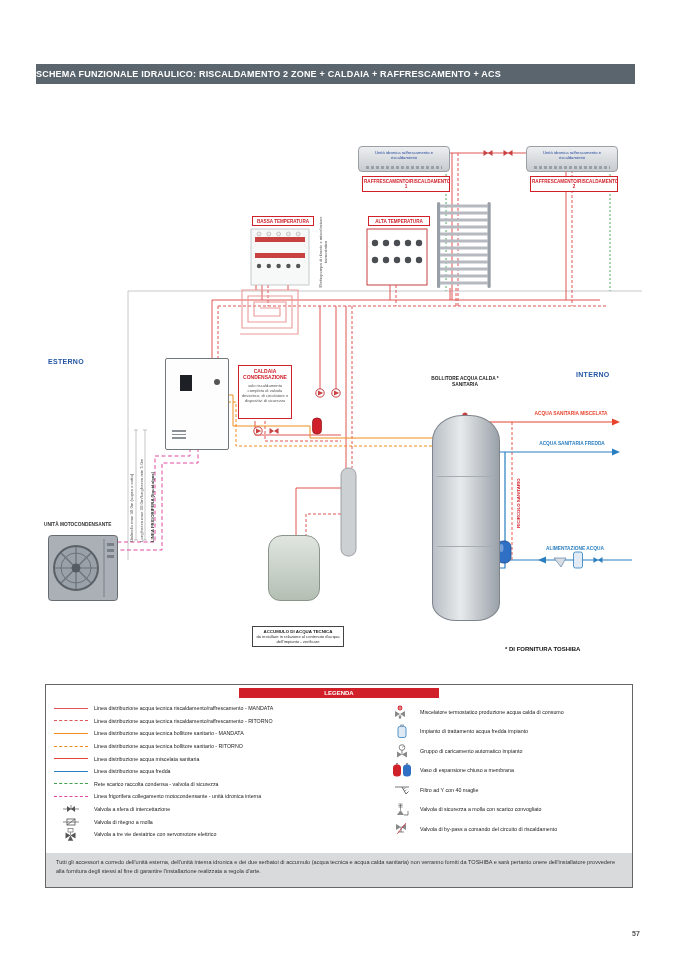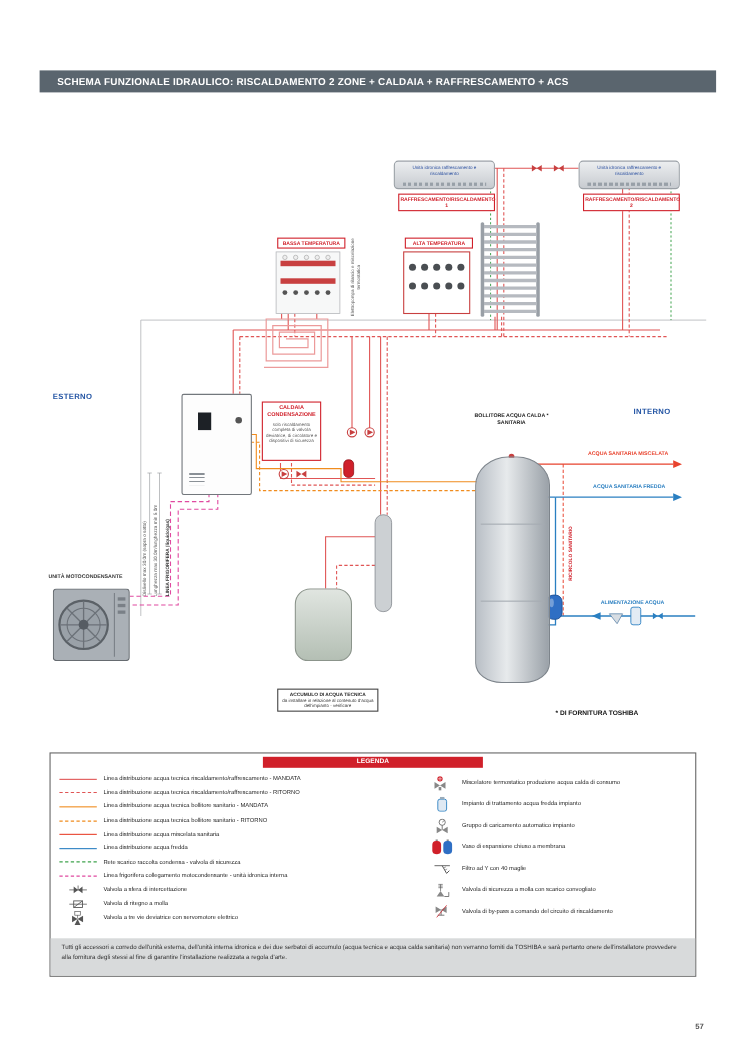--- a/index.html
+++ b/index.html
@@ -1,21 +1,21 @@
 <!DOCTYPE html>
 <html><head>
 <meta charset="utf-8">
 <style>
   html,body{margin:0;padding:0;background:#fff;}
   .page{position:relative;width:678px;height:959px;margin:0 auto;background:#fff;
         font-family:"Liberation Sans",sans-serif;overflow:hidden;}
 
   
   .titlebar{position:absolute;left:36px;top:64px;width:599px;height:20px;background:#5a656e;
-            color:#fff;font-size:9px;font-weight:bold;line-height:20px;padding-left:16px;letter-spacing:.2px;}
+            color:#fff;font-size:9px;font-weight:bold;line-height:20px;padding-left:0;letter-spacing:.2px;}
 
   
   .dg{position:absolute;left:0;top:90px;width:678px;height:594px;}
   .dg svg.pipes{position:absolute;left:0;top:0;}
   .hf{stroke:#e05555;stroke-width:1;fill:none;}
   .hr{stroke:#e05555;stroke-width:1;fill:none;stroke-dasharray:3 2;}
   .df{stroke:#f08c1e;stroke-width:1;fill:none;}
   .drt{stroke:#f08c1e;stroke-width:1;fill:none;stroke-dasharray:3 2;}
   .mx{stroke:#e8432e;stroke-width:1.2;fill:none;}
   .mxd{stroke:#e8432e;stroke-width:.9;fill:none;stroke-dasharray:3 2;}

